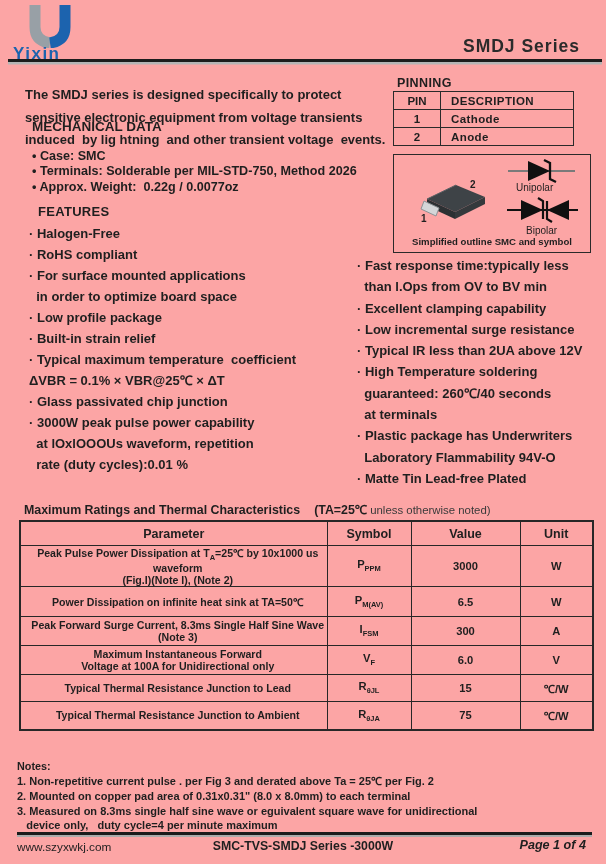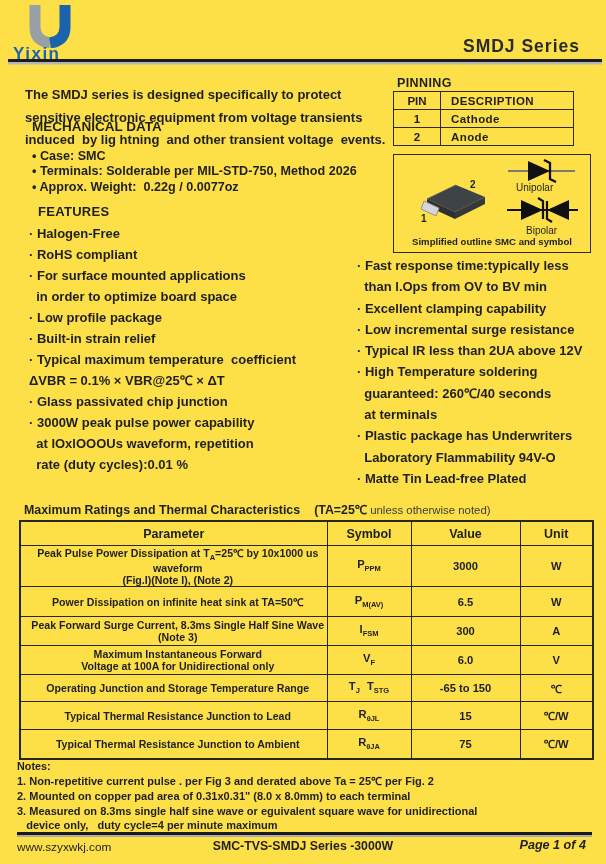--- a/index.html
+++ b/index.html
@@ -1,16 +1,16 @@
 <!DOCTYPE html>
 <html><head>
 <meta charset="utf-8">
 <style>
   html,body{margin:0;padding:0;background:#ffffff;}
-  .page{position:relative;width:606px;height:864px;background:#fde047;
+  .page{position:relative;width:606px;height:864px;background:#fca5a5;
         font-family:"Liberation Sans",sans-serif;color:#1f1f1f;overflow:hidden;}
   .abs{position:absolute;}
   .pre{white-space:pre;}
   
   .brand{left:13px;top:44px;font-size:17px;font-weight:bold;color:#1c63ae;letter-spacing:1.5px;}
   .doctitle{right:26px;top:36px;font-size:17.5px;font-weight:bold;color:#2b2b2b;letter-spacing:1px;}
   .rule{left:8px;top:59px;width:594px;height:2.5px;background:#1c1c1c;box-shadow:0 2.5px 0 #b5b5b5;}
   
   .intro{left:25px;top:84px;font-size:13px;font-weight:bold;line-height:22.5px;}
   .mech-h{left:32px;top:119px;font-size:13.5px;font-weight:bold;}
@@ -195,26 +195,20 @@
           <td class="c">300</td>
           <td class="c">A</td>
         </tr>
         <tr>
           <td class="p"><span>Maximum Instantaneous Forward</span><div>Voltage at 100A for Unidirectional only</div></td>
           <td class="c"><span>V</span><sub>F</sub></td>
           <td class="c">6.0</td>
           <td class="c">V</td>
         </tr>
         <tr>
-          <td class="p"><span>Operating Junction and Storage Temperature Range</span></td>
-          <td class="c"><span>T</span><sub>J</sub><span class="sym2"><span>T</span><sub>STG</sub></span></td>
-          <td class="c">-65 to 150</td>
-          <td class="c">℃</td>
-        </tr>
-        <tr>
           <td class="p"><span>Typical Thermal  Resistance Junction to Lead</span></td>
           <td class="c"><span>R</span><sub>θJL</sub></td>
           <td class="c">15</td>
           <td class="c">℃/W</td>
         </tr>
         <tr>
           <td class="p"><span>Typical Thermal  Resistance Junction to Ambient</span></td>
           <td class="c"><span>R</span><sub>θJA</sub></td>
           <td class="c">75</td>
           <td class="c">℃/W</td>

